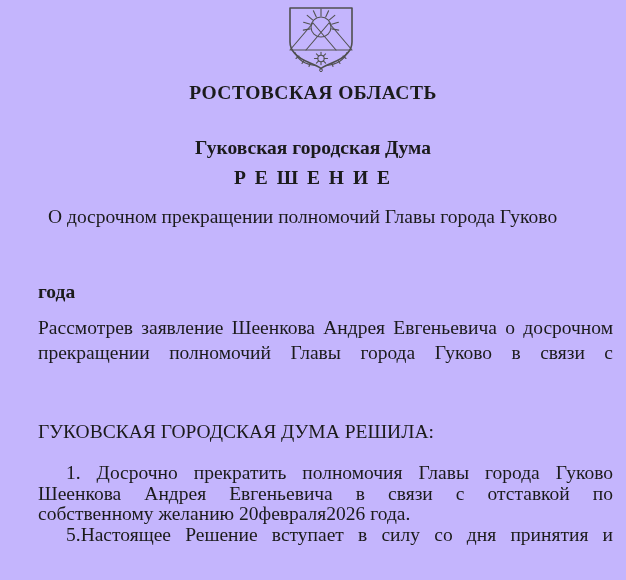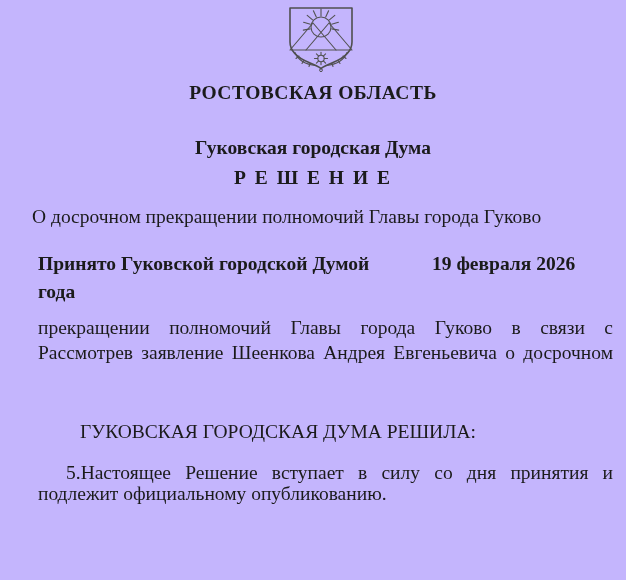--- a/index.html
+++ b/index.html
@@ -13,26 +13,26 @@
     font-size: 19.5px;
     overflow: hidden;
   }
   .abs { position: absolute; }
   .bold { font-weight: bold; }
   .center-full { left: 0; width: 626px; text-align: center; }
   .emblem { left: 285px; top: 4px; width: 72px; height: 68px; }
   .region-title   { top: 82px;  letter-spacing: 0.5px; }
   .authority-title{ top: 120px; margin-top: 17px; }
   .doc-type       { top: 167px; letter-spacing: 2px; }
-  .subject-line   { left: 32px; top: 206px; width: 575px; }
+  .subject-line   { left: 48px; top: 206px; width: 575px; }
   .adopted-row    { left: 38px; top: 253px; width: 575px; }
   .adopted-date   { position: absolute; left: 394px; top: 0; white-space: nowrap; }
   .adopted-tail   { left: 38px; top: 281px; }
   .preamble       { left: 38px; top: 315px; width: 575px; line-height: 25px; }
-  .res-heading    { left: 38px; top: 421px; width: 480px; text-align: center; }
+  .res-heading    { left: 38px; top: 421px; width: 480px; }
   .items          { left: 38px; top: 463px; width: 575px; line-height: 20.6px; }
   .jline { text-align: justify; text-align-last: justify; }
   .jlast { text-align: justify; text-align-last: left; }
   .indent { text-indent: 28px; }
   svg .thin { stroke: #525252; stroke-width: 1.1; fill: none; stroke-linecap: round; }
 </style>
 </head>
 <body>
 
 <div class="page">
@@ -91,32 +91,34 @@
 
   <div class="abs center-full bold region-title">РОСТОВСКАЯ ОБЛАСТЬ</div>
 
   <div class="abs center-full bold authority-title">Гуковская городская Дума</div>
 
   <div class="abs center-full bold doc-type">Р Е Ш Е Н И Е</div>
 
   <div class="abs subject-line">О досрочном прекращении полномочий Главы города Гуково</div>
 
   <div class="abs adopted-row bold">
-    <span>Принято Гуковской городской Думой</span>
-    <span class="adopted-date">19 февраля 2026</span>
   </div>
   <div class="abs adopted-tail bold">года</div>
 
   <div class="abs preamble">
+    <div class="jline">Рассмотрев заявление Шеенкова Андрея Евгеньевича о досрочном</div>
     <div class="jline">прекращении полномочий Главы города Гуково в связи с</div>
-    <div class="jline">Рассмотрев заявление Шеенкова Андрея Евгеньевича о досрочном</div>
   </div>
 
   <div class="abs res-heading">ГУКОВСКАЯ ГОРОДСКАЯ ДУМА РЕШИЛА:</div>
 
   <div class="abs items">
     <div>
+      <div class="jline indent">1. Досрочно прекратить полномочия Главы города Гуково</div>
+      <div class="jline">Шеенкова Андрея Евгеньевича в связи с отставкой по</div>
+      <div class="jlast">собственному желанию 20февраля2026 года.</div>
+    </div>
+    <div>
       <div class="jline indent">5.Настоящее Решение вступает в силу со дня принятия и</div>
-      <div class="jlast">подлежит официальному опубликованию.</div>
     </div>
   </div>
 
 </div>
 
 </body></html>

